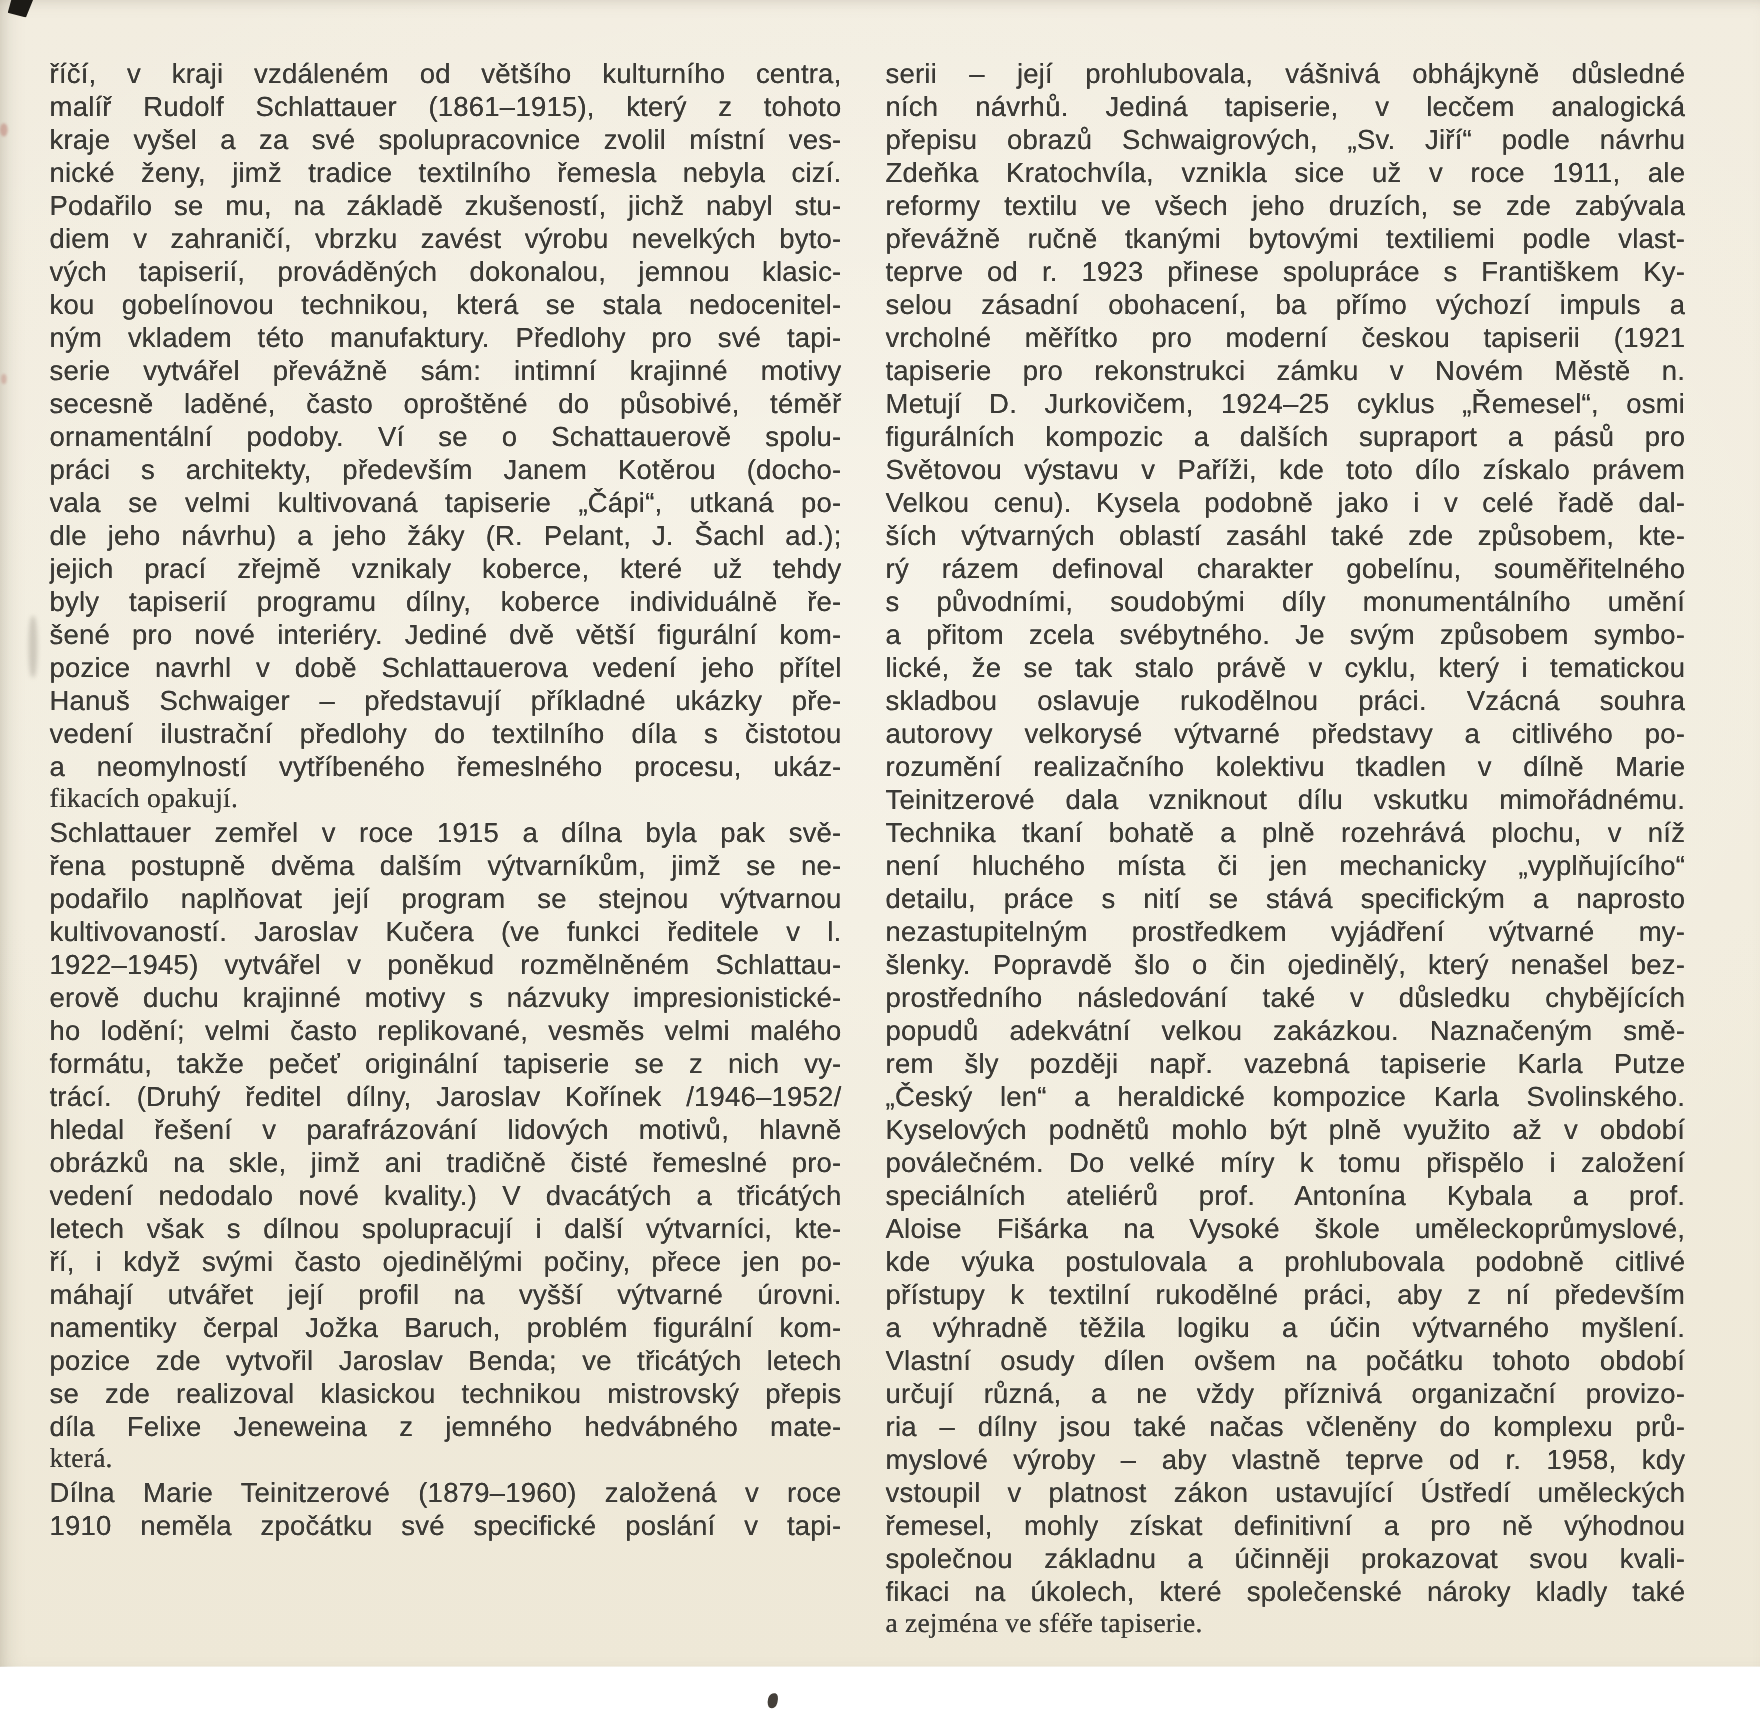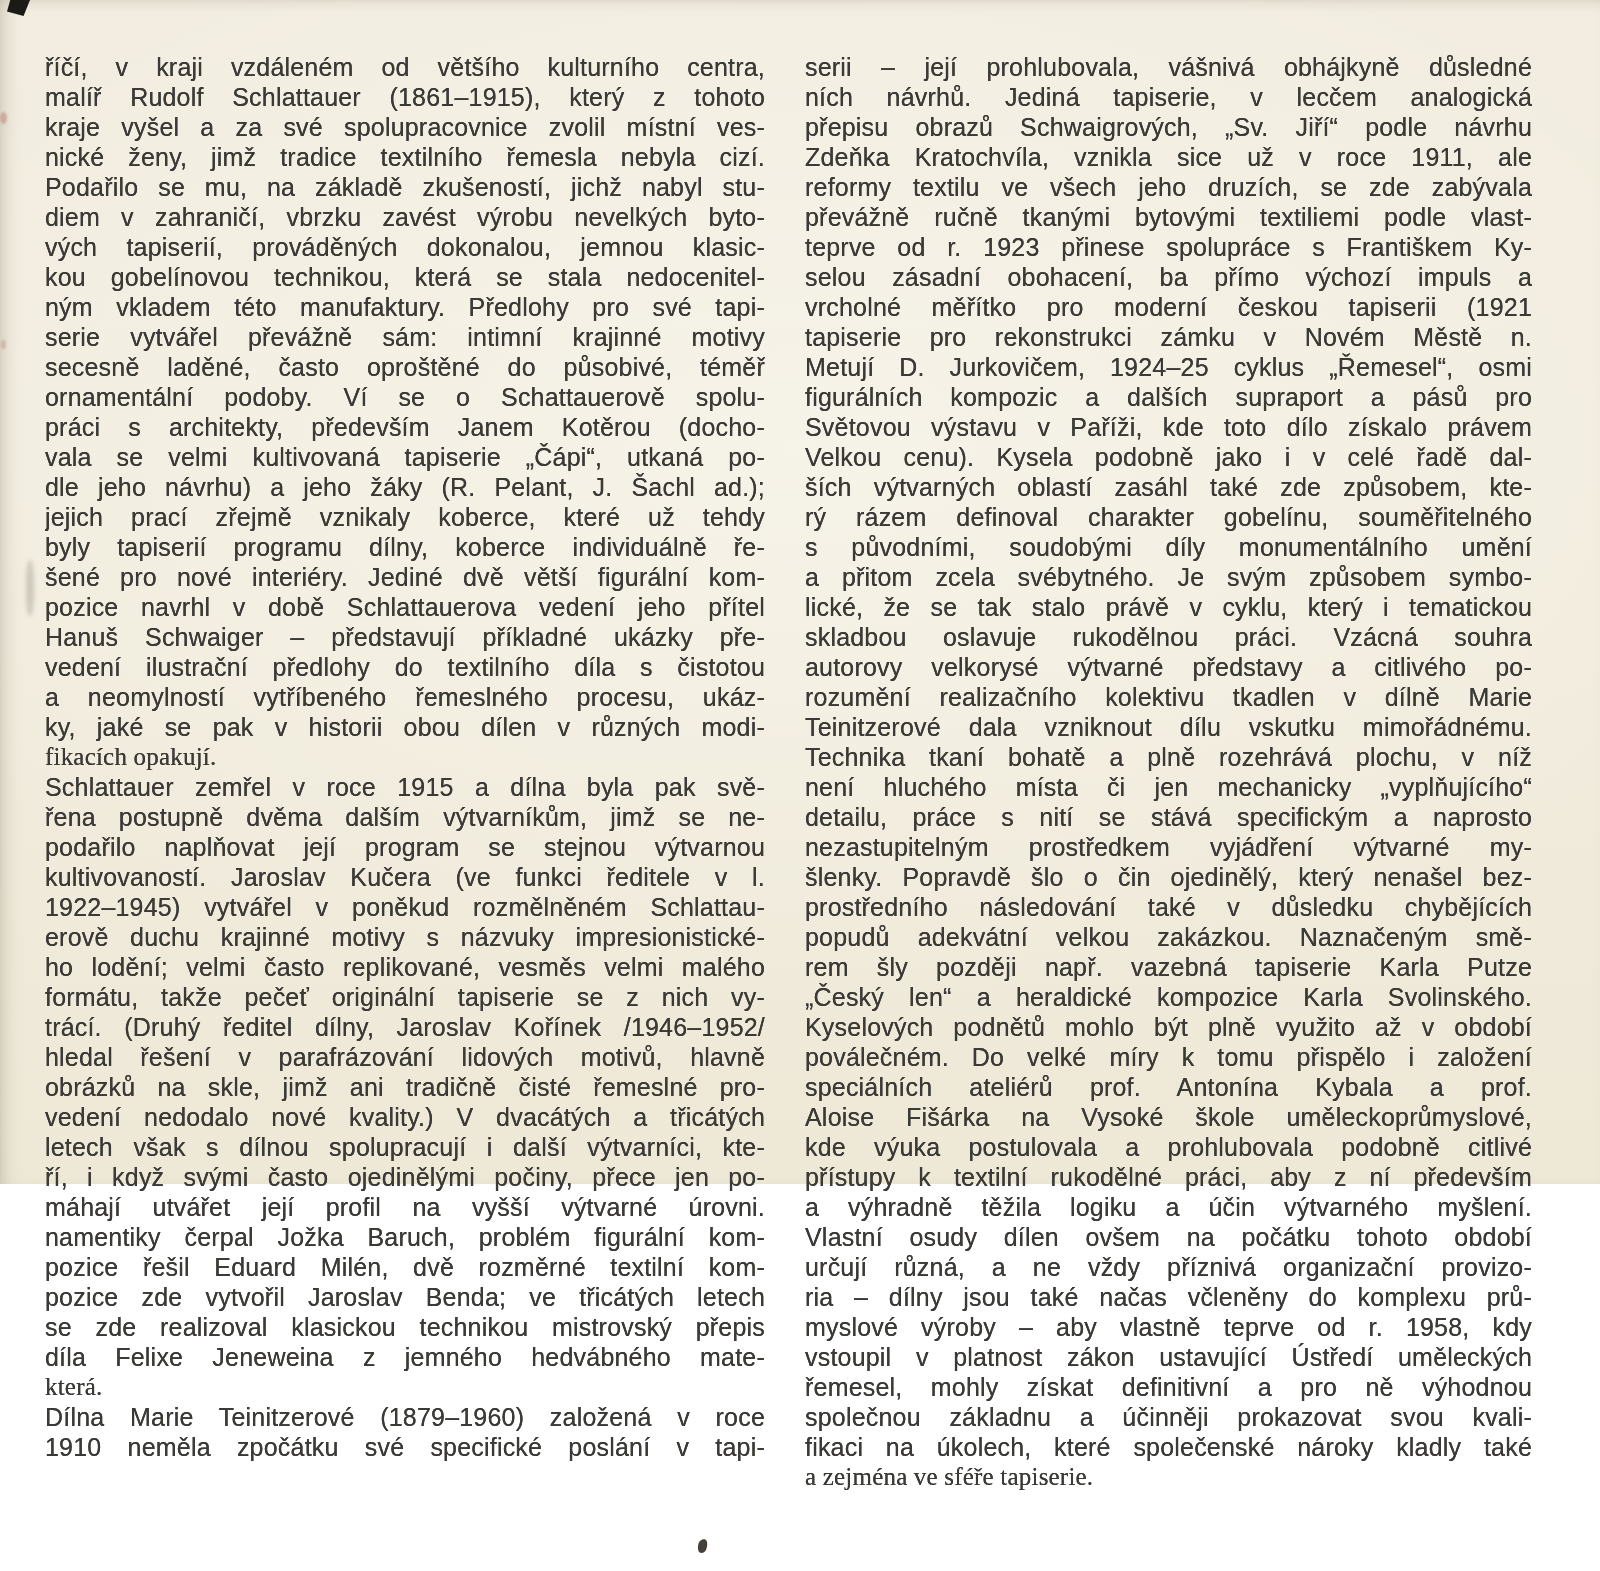--- a/index.html
+++ b/index.html
@@ -4,21 +4,21 @@
 <style>
   :root{
     --paper:#f1ecdd;
     --ink:#3b3a36;
     --artifact:#1c1a16;
   }
   html,body{margin:0;padding:0;}
   body{width:1600px;height:1571px;overflow:hidden;}
   .page{
     position:relative;
-    width:1600px;height:1184px;
+    width:1600px;height:1515px;
     background:
       radial-gradient(ellipse 120% 90% at 50% 38%, rgba(255,255,252,0.35) 0%, rgba(255,255,252,0) 55%),
       linear-gradient(180deg, #f2ede0 0%, #f1ecdd 55%, #eee8d7 100%);
     font-family:"Liberation Sans","DejaVu Sans",sans-serif;
     box-shadow:inset 14px 0 22px -16px rgba(120,110,90,.45), inset 0 10px 18px -14px rgba(120,110,90,.35);
   }
   .columns{
     position:absolute;left:45px;top:52px;
     display:flex;gap:40px;
   }
@@ -81,39 +81,37 @@
         <div class="line">práci s architekty, především Janem Kotěrou (docho-</div>
         <div class="line">vala se velmi kultivovaná tapiserie „Čápi“, utkaná po-</div>
         <div class="line">dle jeho návrhu) a jeho žáky (R. Pelant, J. Šachl ad.);</div>
         <div class="line">jejich prací zřejmě vznikaly koberce, které už tehdy</div>
         <div class="line">byly tapiserií programu dílny, koberce individuálně ře-</div>
         <div class="line">šené pro nové interiéry. Jediné dvě větší figurální kom-</div>
         <div class="line">pozice navrhl v době Schlattauerova vedení jeho přítel</div>
         <div class="line">Hanuš Schwaiger – představují příkladné ukázky pře-</div>
         <div class="line">vedení ilustrační předlohy do textilního díla s čistotou</div>
         <div class="line">a neomylností vytříbeného řemeslného procesu, ukáz-</div>
-        <div class="line">ky, jaké se pak v historii obou dílen v různých modi-</div>
         <div class="line para-end">fikacích opakují.</div>
         <div class="line">Schlattauer zemřel v roce 1915 a dílna byla pak svě-</div>
         <div class="line">řena postupně dvěma dalším výtvarníkům, jimž se ne-</div>
         <div class="line">podařilo naplňovat její program se stejnou výtvarnou</div>
         <div class="line">kultivovaností. Jaroslav Kučera (ve funkci ředitele v l.</div>
         <div class="line">1922–1945) vytvářel v poněkud rozmělněném Schlattau-</div>
         <div class="line">erově duchu krajinné motivy s názvuky impresionistické-</div>
         <div class="line">ho lodění; velmi často replikované, vesměs velmi malého</div>
         <div class="line">formátu, takže pečeť originální tapiserie se z nich vy-</div>
         <div class="line">trácí. (Druhý ředitel dílny, Jaroslav Kořínek /1946–1952/</div>
         <div class="line">hledal řešení v parafrázování lidových motivů, hlavně</div>
         <div class="line">obrázků na skle, jimž ani tradičně čisté řemeslné pro-</div>
         <div class="line">vedení nedodalo nové kvality.) V dvacátých a třicátých</div>
         <div class="line">letech však s dílnou spolupracují i další výtvarníci, kte-</div>
         <div class="line">ří, i když svými často ojedinělými počiny, přece jen po-</div>
         <div class="line">máhají utvářet její profil na vyšší výtvarné úrovni.</div>
         <div class="line">namentiky čerpal Jožka Baruch, problém figurální kom-</div>
-        <div class="line">pozice řešil Eduard Milén, dvě rozměrné textilní kom-</div>
         <div class="line">pozice zde vytvořil Jaroslav Benda; ve třicátých letech</div>
         <div class="line">se zde realizoval klasickou technikou mistrovský přepis</div>
         <div class="line">díla Felixe Jeneweina z jemného hedvábného mate-</div>
         <div class="line para-end">která.</div>
         <div class="line">Dílna Marie Teinitzerové (1879–1960) založená v roce</div>
         <div class="line">1910 neměla zpočátku své specifické poslání v tapi-</div>
       </div>
     <div class="col right">
         <div class="line">serii – její prohlubovala, vášnivá obhájkyně důsledné</div>
         <div class="line">ních návrhů. Jediná tapiserie, v lecčem analogická</div>

